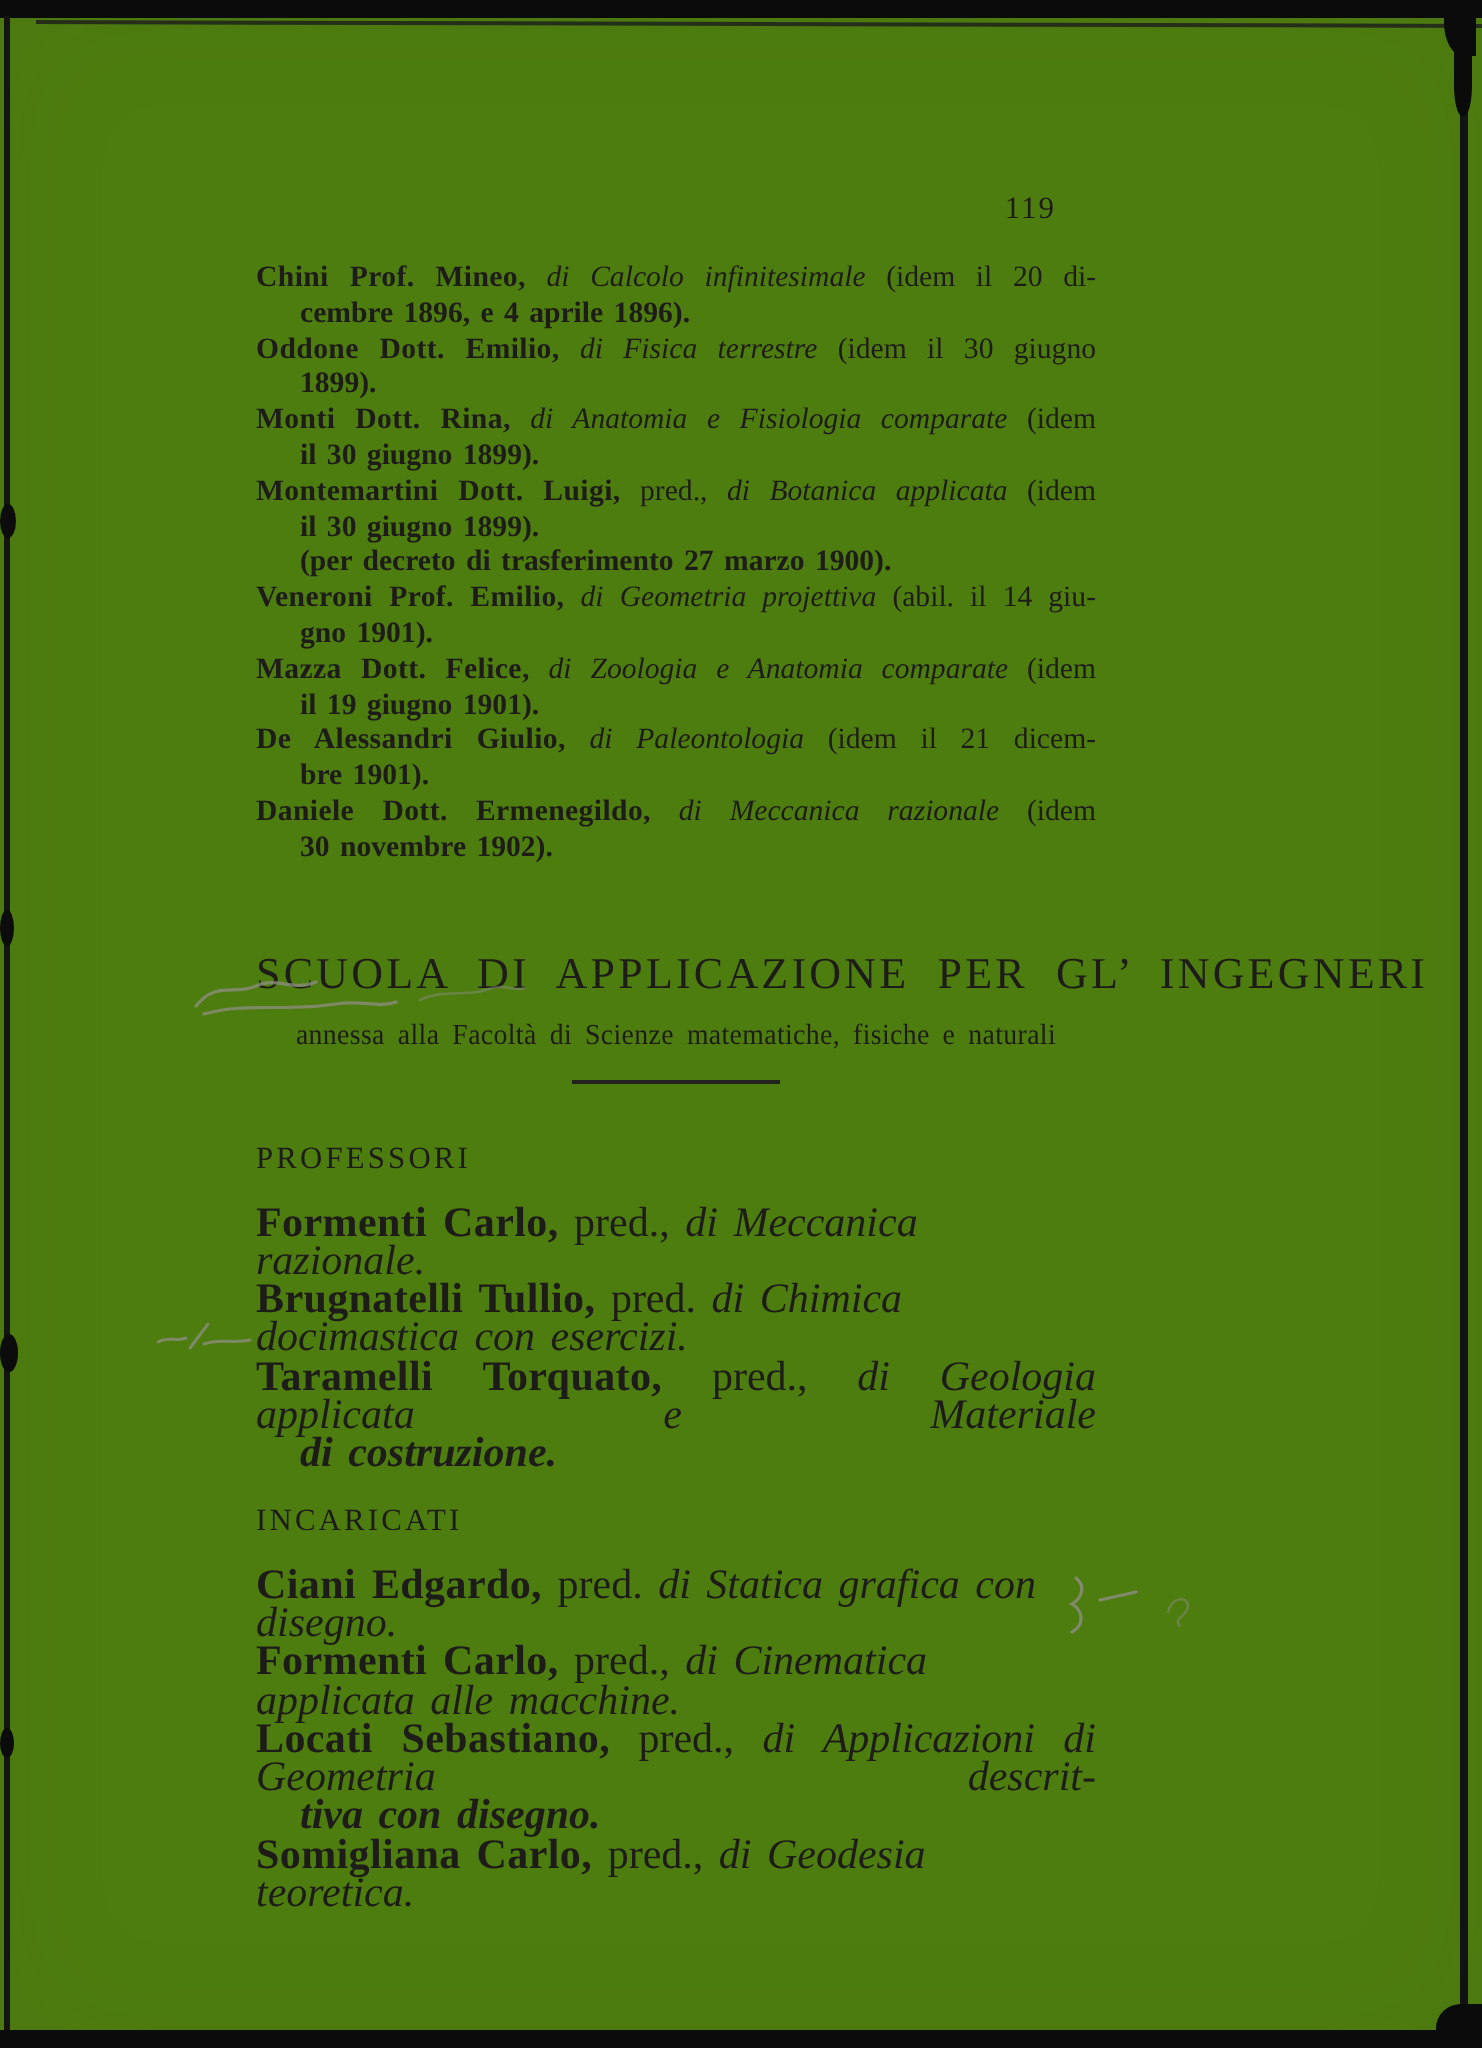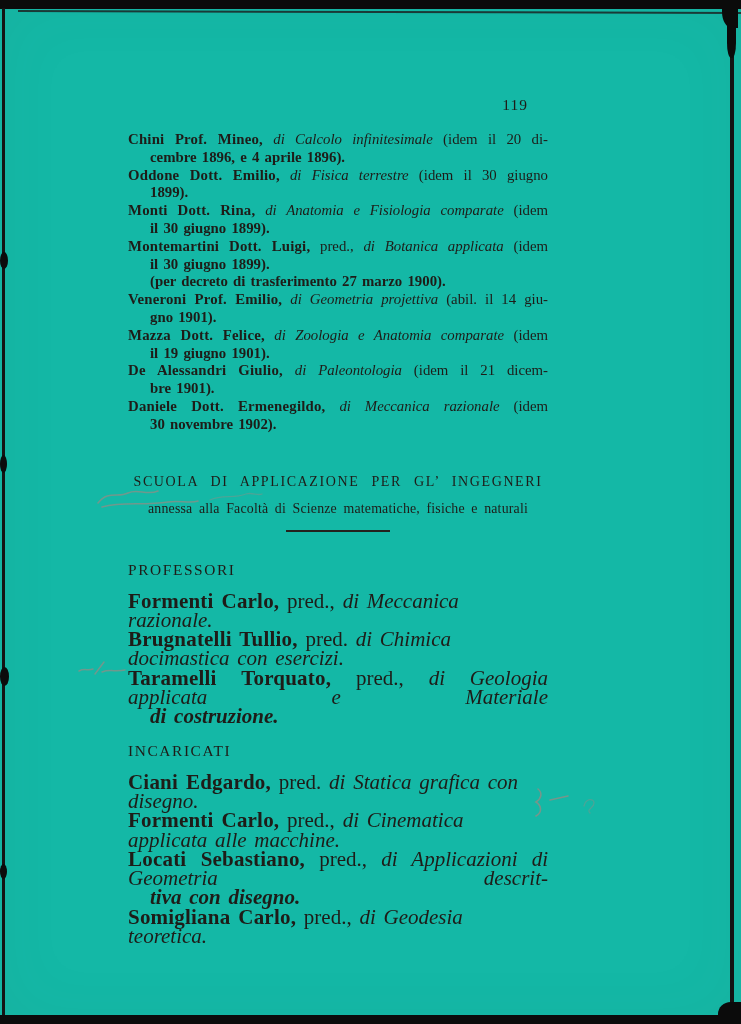--- a/index.html
+++ b/index.html
@@ -1,19 +1,19 @@
 <!DOCTYPE html>
 <html><head>
 <meta charset="utf-8">
 <style>
   html,body{margin:0;padding:0;}
   body{width:741px;height:1024px;overflow:hidden;background:#d8d6d0;}
   .scan-page{
     position:relative;width:741px;height:1024px;overflow:hidden;
-    background:#14b8a6;
+    background:#4d7c0f;
     box-shadow:inset 0 0 70px rgba(90,80,60,.06);
     font-family:"Liberation Serif","DejaVu Serif",serif;
     color:#1e1c18;
     -webkit-font-smoothing:antialiased;
   }
   
   .edge{position:absolute;background:#0b0b0b;}
   .edge-top{top:0;left:0;width:741px;height:9px;}
   .edge-top-line{top:11px;left:18px;width:723px;height:2px;background:#1c1c1c;opacity:.8;transform:rotate(.15deg);}
   .edge-left{top:8px;left:2px;width:3px;height:1008px;background:#141414;}
@@ -39,21 +39,21 @@
   .section-list{margin-top:13px;font-size:21px;line-height:19.3px;word-spacing:2.5px;}
   .entry{margin:0;}
   .line{white-space:normal;}
   .line.just{text-align:justify;text-align-last:justify;}
   .line.cont{padding-left:22px;font-weight:bold;}
   .seg-b{font-weight:bold;letter-spacing:.2px;}
   .seg-i{font-style:italic;}
   
   .school-title{
     margin-top:40px;text-align:center;white-space:nowrap;
-    font-size:14px;letter-spacing:1.6px;word-spacing:7px;
+    font-size:22px;letter-spacing:1.6px;word-spacing:7px;
   }
   .school-subtitle{
     margin-top:10px;text-align:center;white-space:nowrap;
     font-size:14.6px;letter-spacing:.2px;word-spacing:3px;
     transform:scaleX(.95);transform-origin:center;
   }
   .divider-rule{
     width:104px;height:0;border:0;border-top:2px solid #24221e;
     margin:13px auto 0 auto;
   }

